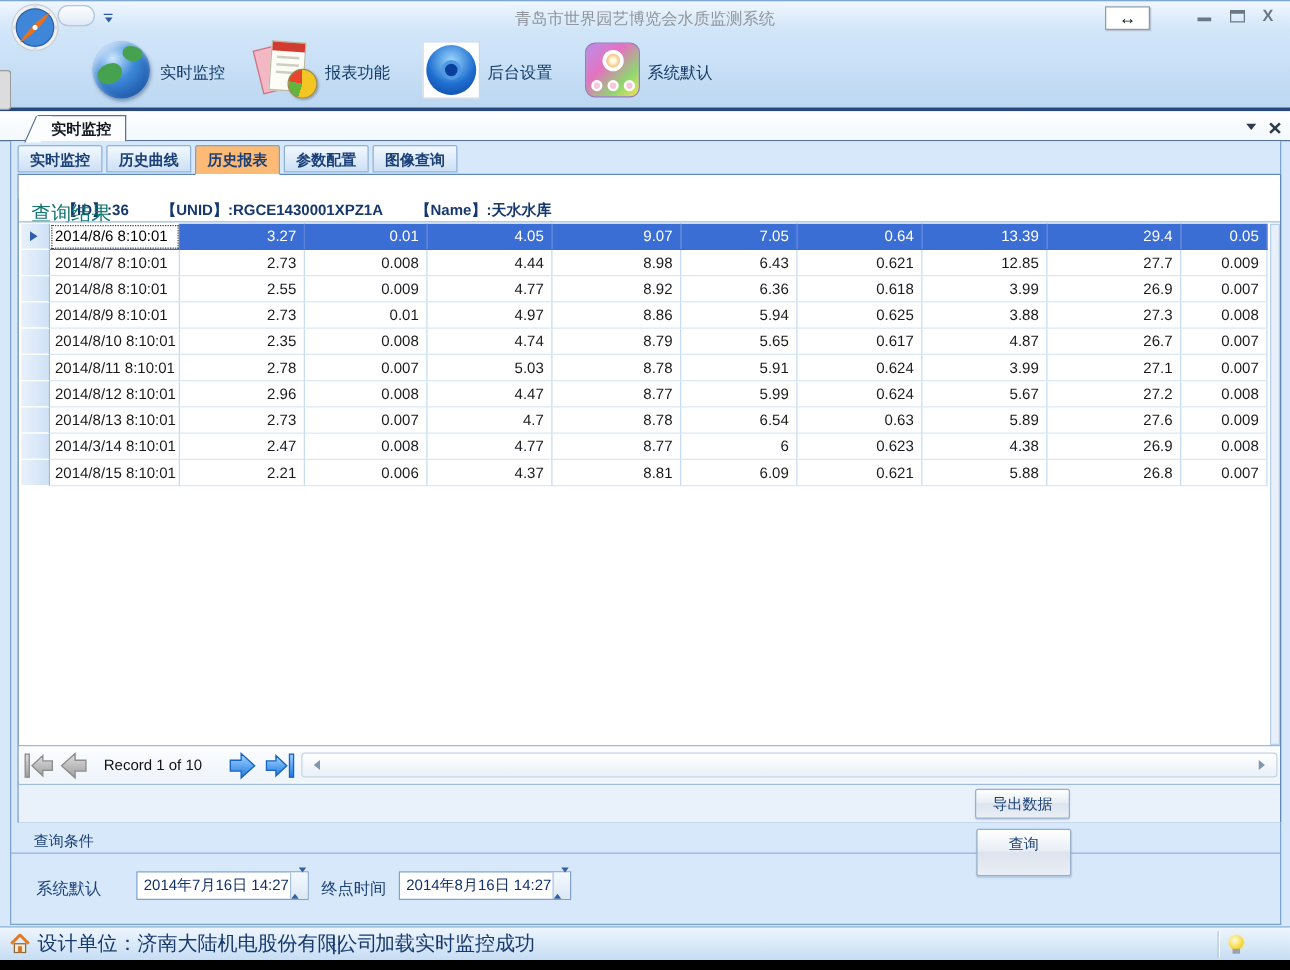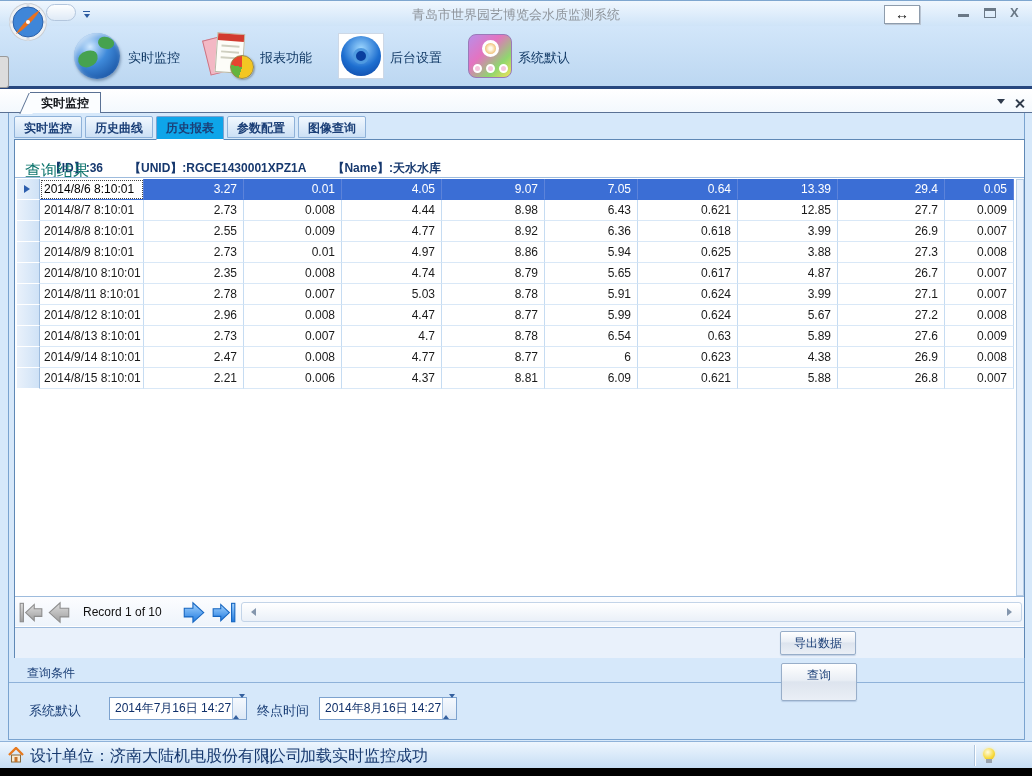--- a/index.html
+++ b/index.html
@@ -76,21 +76,21 @@
   .x-icon::before,.x-icon::after { content:""; position:absolute; left:5px; top:0; width:2px; height:11px; background:#2f3b4c; }
   .x-icon::before { transform:rotate(45deg);} .x-icon::after { transform:rotate(-45deg);}
   .doc-close { position:absolute; left:1014px; top:6px; }
 
   
   .page { position:absolute; left:8px; top:113px; width:1017px; height:627px; background:#d6e8fa;
     border:1px solid #7aa3cf; border-top:none; }
   .subtab { position:absolute; top:3px; height:22px; padding:0 9px; line-height:22px; font-size:12px;
     font-weight:bold; color:#1b3f77; background:linear-gradient(#f2f8fe,#cce0f5);
     border:1px solid #8fb2d9; border-radius:2px 2px 0 0; }
-  .subtab.active { background:#0ea5e9; border-color:#7da2ce; border-bottom:1px solid #fff; height:24px; z-index:3; }
+  .subtab.active { background:#fdba74; border-color:#7da2ce; border-bottom:1px solid #fff; height:24px; z-index:3; }
 
   .content-panel { position:absolute; left:5px; top:26px; width:1011px; height:519px; background:#fff;
     border:1px solid #5f88b5; }
   .info-bar { position:absolute; left:0; top:0; width:1009px; height:19px; background:#fff;
     font-size:12px; font-weight:bold; color:#16386e; line-height:19px; padding-left:8px; white-space:pre; }
   .info-bar span { margin-right:26px; }
   .group-caption { position:absolute; left:10px; top:21px; font-size:16px; color:#0f766e; }
   .caption-line { position:absolute; left:0; top:37px; width:1009px; height:1px; background:#9dbbdd; }
 
   .grid { position:absolute; left:2px; top:39px; width:997px; }
@@ -355,21 +355,21 @@
               <div class="cell c3 num">4.7</div>
               <div class="cell c4 num">8.78</div>
               <div class="cell c5 num">6.54</div>
               <div class="cell c6 num">0.63</div>
               <div class="cell c7 num">5.89</div>
               <div class="cell c8 num">27.6</div>
               <div class="cell c9 num">0.009</div>
             </div>
             <div class="grow">
               <div class="ind"></div>
-              <div class="cell c0 time">2014/9/14 8:10:01</div>
+              <div class="cell c0 time">2014/3/14 8:10:01</div>
               <div class="cell c1 num">2.47</div>
               <div class="cell c2 num">0.008</div>
               <div class="cell c3 num">4.77</div>
               <div class="cell c4 num">8.77</div>
               <div class="cell c5 num">6</div>
               <div class="cell c6 num">0.623</div>
               <div class="cell c7 num">4.38</div>
               <div class="cell c8 num">26.9</div>
               <div class="cell c9 num">0.008</div>
             </div>

